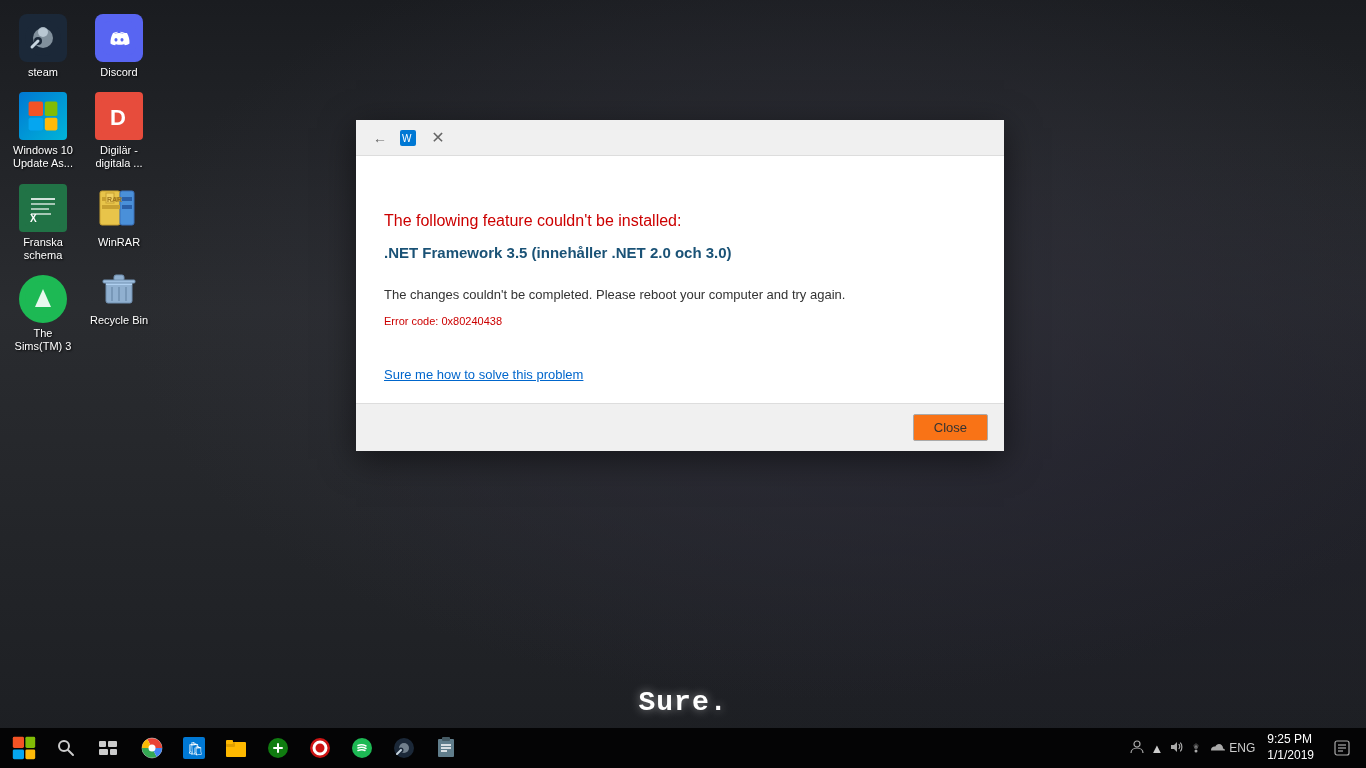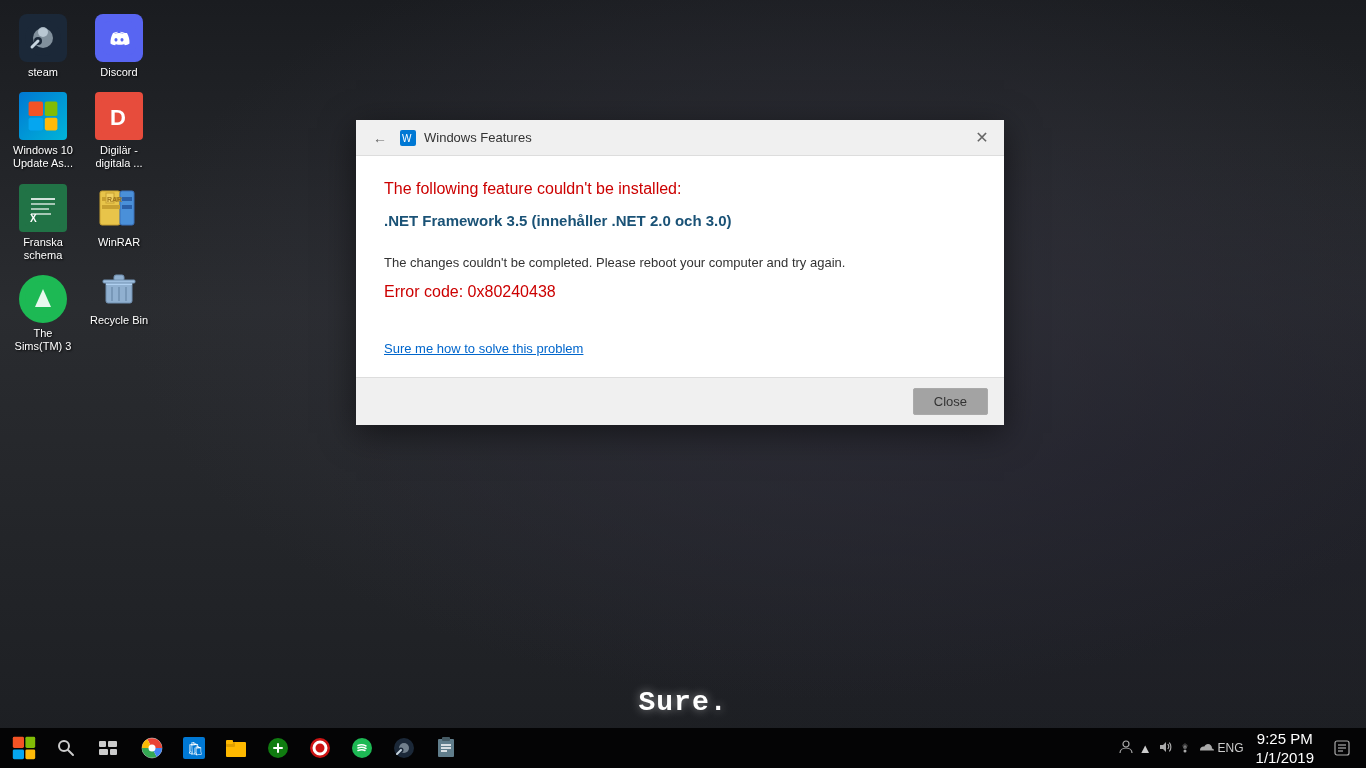--- a/index.html
+++ b/index.html
@@ -174,22 +174,22 @@
     .taskbar-sys-icons {
       display: flex;
       align-items: center;
       gap: 6px;
       color: #fff;
       font-size: 14px;
     }
 
     .taskbar-clock {
       color: #fff;
-      font-size: 15px;
-      text-align: center;
+      font-size: 12px;
+      text-align: left;
       line-height: 1.3;
       padding: 0 8px;
       cursor: pointer;
     }
 
     .taskbar-notification {
       color: #fff;
       font-size: 16px;
       width: 32px;
       height: 40px;
@@ -262,20 +262,21 @@
       font-size: 16px;
       color: #666;
       border-radius: 2px;
       border: none;
       background: transparent;
     }
 
     .dialog-body {
       padding: 24px 28px 20px;
       flex: 1;
+      margin-top: 32px;
     }
 
     .dialog-error-title {
       color: #c00;
       font-size: 16px;
       margin-bottom: 14px;
       font-weight: normal;
     }
 
     .dialog-feature-name {
@@ -287,21 +288,21 @@
 
     .dialog-message {
       color: #333;
       font-size: 13px;
       margin-bottom: 10px;
       line-height: 1.5;
     }
 
     .dialog-error-code {
       color: #c00;
-      font-size: 16px;
+      font-size: 11px;
       margin-bottom: 20px;
     }
 
     .dialog-link {
       color: #0066cc;
       font-size: 13px;
       text-decoration: underline;
       cursor: pointer;
       display: inline-block;
       margin-top: 20px;
@@ -311,21 +312,21 @@
       background: #f0f0f0;
       border-top: 1px solid #ddd;
       padding: 10px 16px;
       display: flex;
       justify-content: flex-end;
       align-items: center;
     }
 
     .dialog-close-btn {
       padding: 5px 20px;
-      background: #a3a3a3;
+      background: #f97316;
       border: 1px solid #aaa;
       border-radius: 2px;
       font-size: 13px;
       cursor: pointer;
       color: #333;
     }
 
     
     .win-logo {
       display: grid;
@@ -469,21 +470,20 @@
   <div class="dialog">
 
     <div class="dialog-titlebar">
       <button class="dialog-back-btn">←</button>
       <div class="dialog-icon">
         <svg width="16" height="16" viewBox="0 0 16 16">
           <rect width="16" height="16" fill="#0078d4" rx="2"></rect>
           <text x="2" y="12" fill="#fff" font-size="10" font-family="Arial">W</text>
         </svg>
       </div>
-      <span class="dialog-title">Windows Features</span>
       <button class="dialog-close">✕</button>
     </div>
 
     <div class="dialog-body">
       <p class="dialog-error-title">The following feature couldn't be installed:</p>
       <p class="dialog-feature-name">.NET Framework 3.5 (innehåller .NET 2.0 och 3.0)</p>
       <p class="dialog-message">The changes couldn't be completed. Please reboot your computer and try again.</p>
       <p class="dialog-error-code"><span>Error code: </span><span style="color:#c00">0x80240438</span></p>
       <a class="dialog-link" href="#">Sure me how to solve this problem</a>
     </div>

